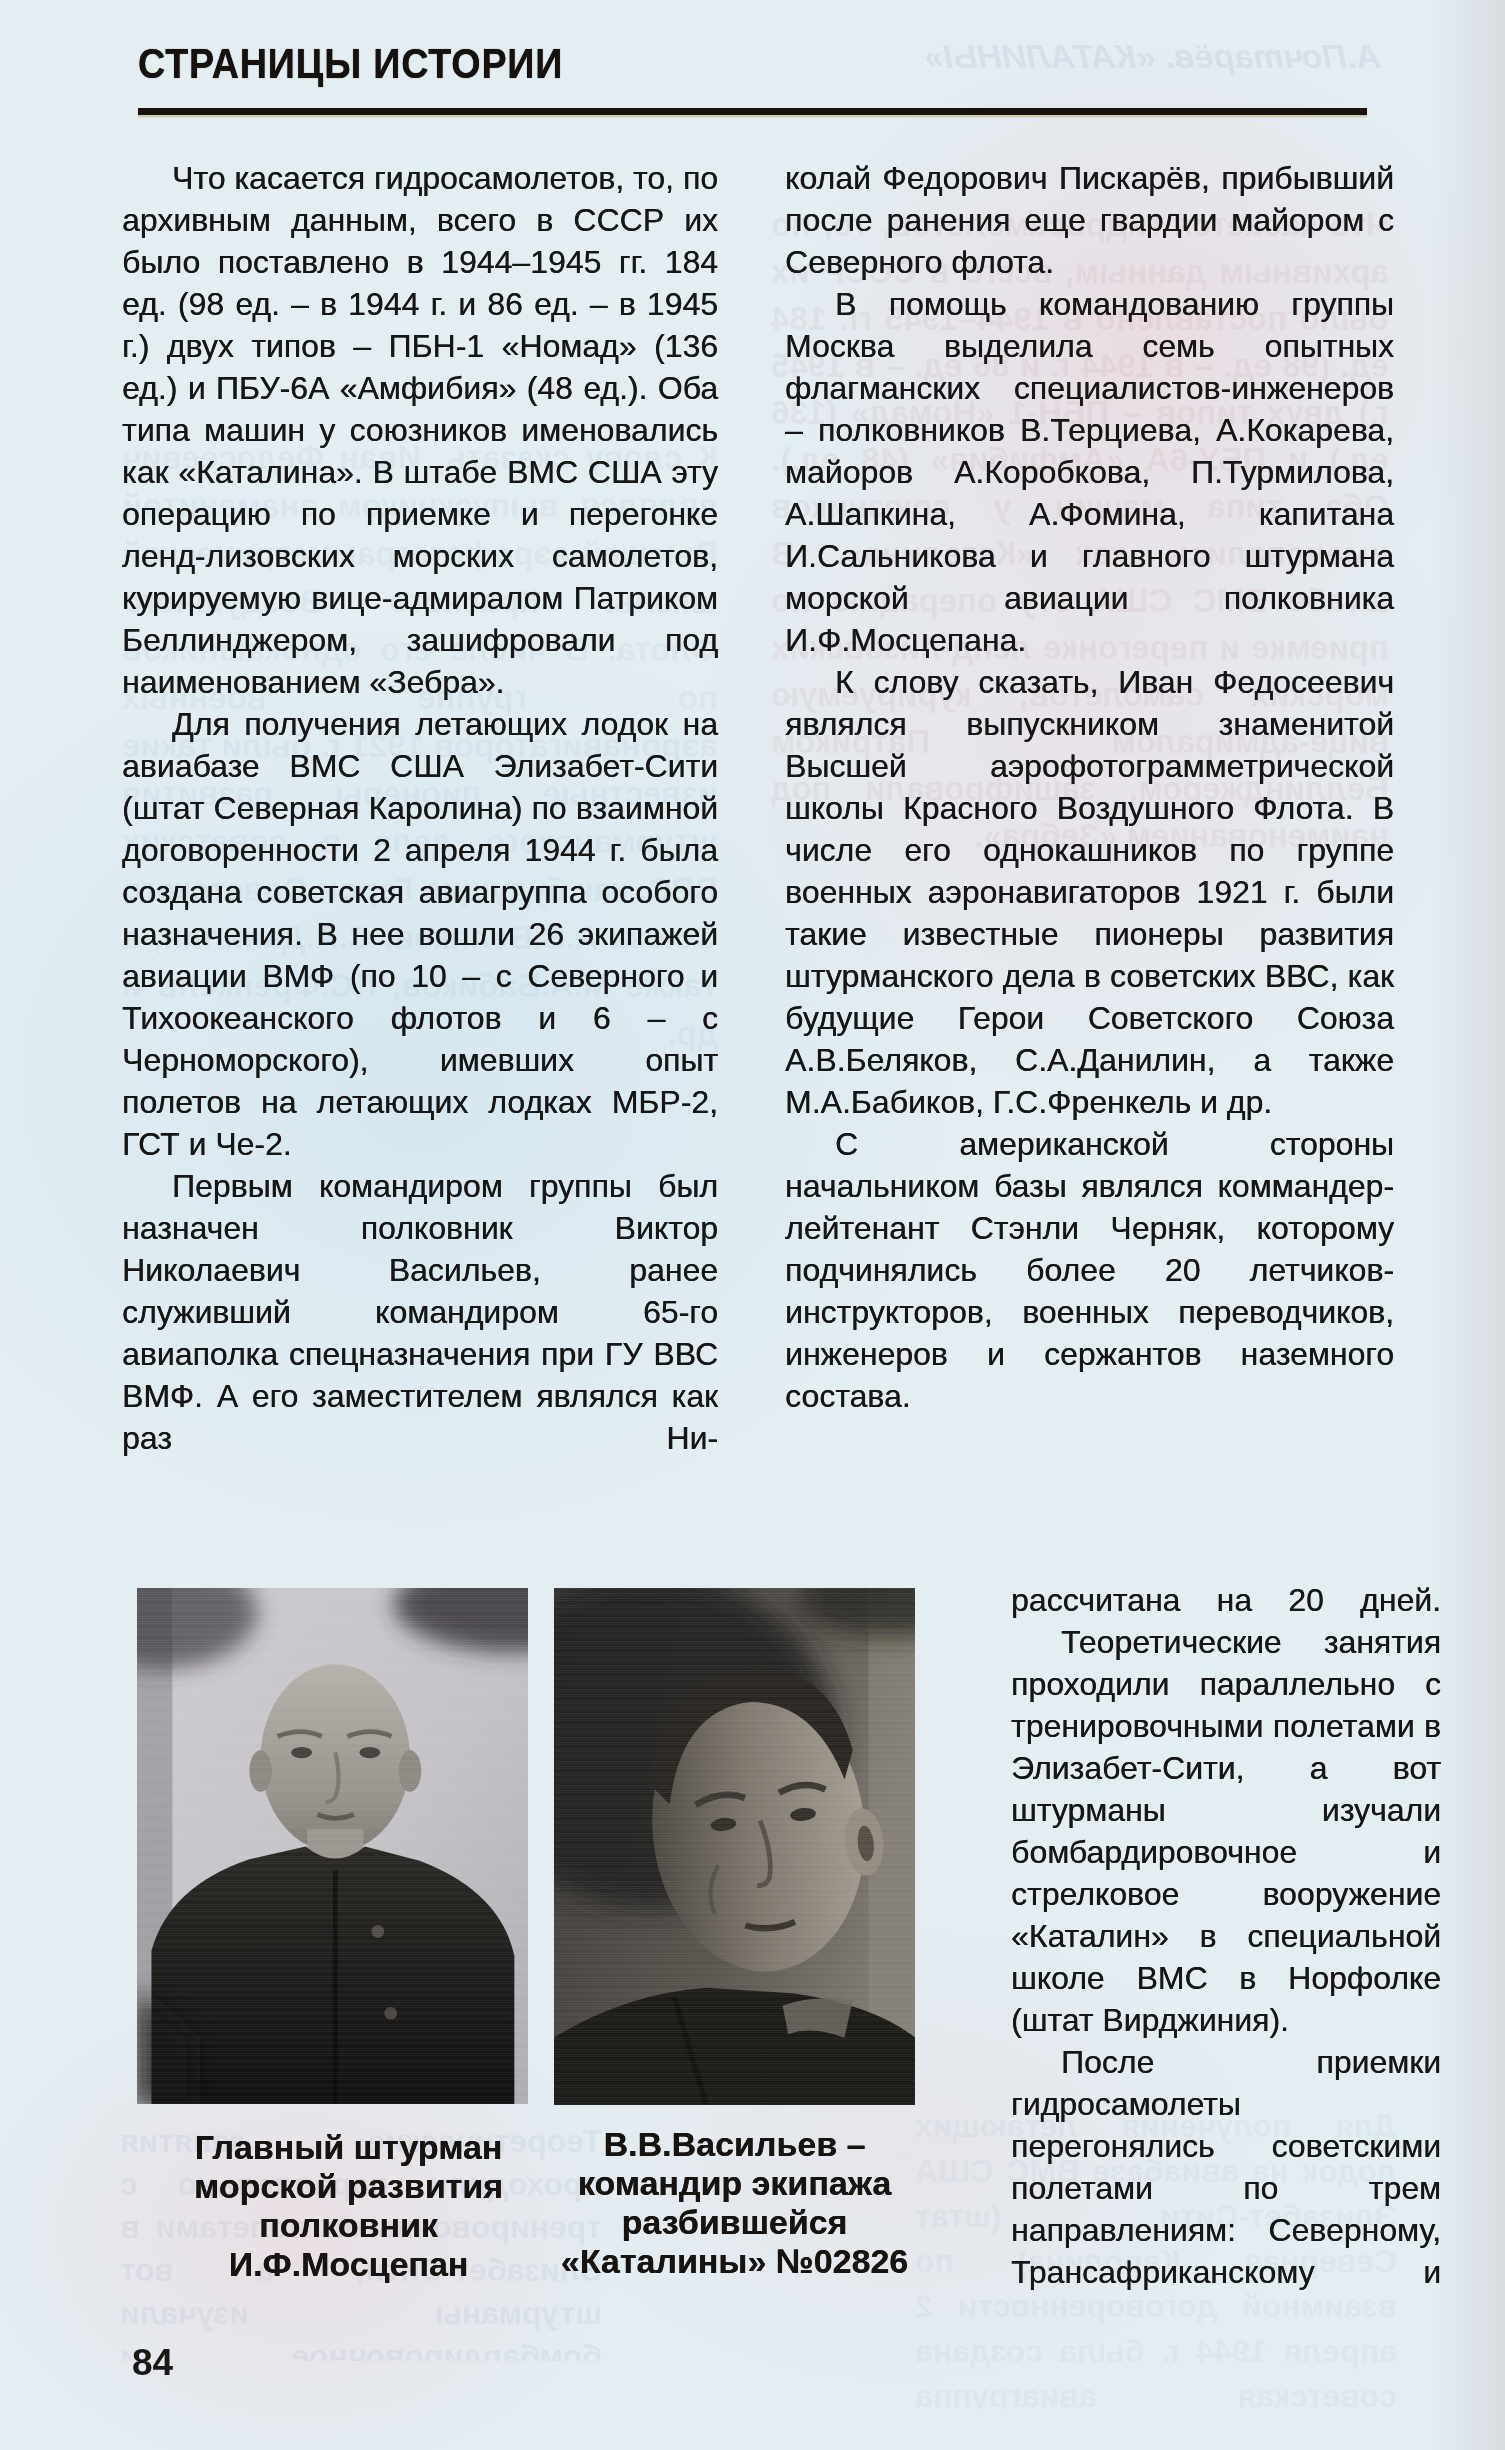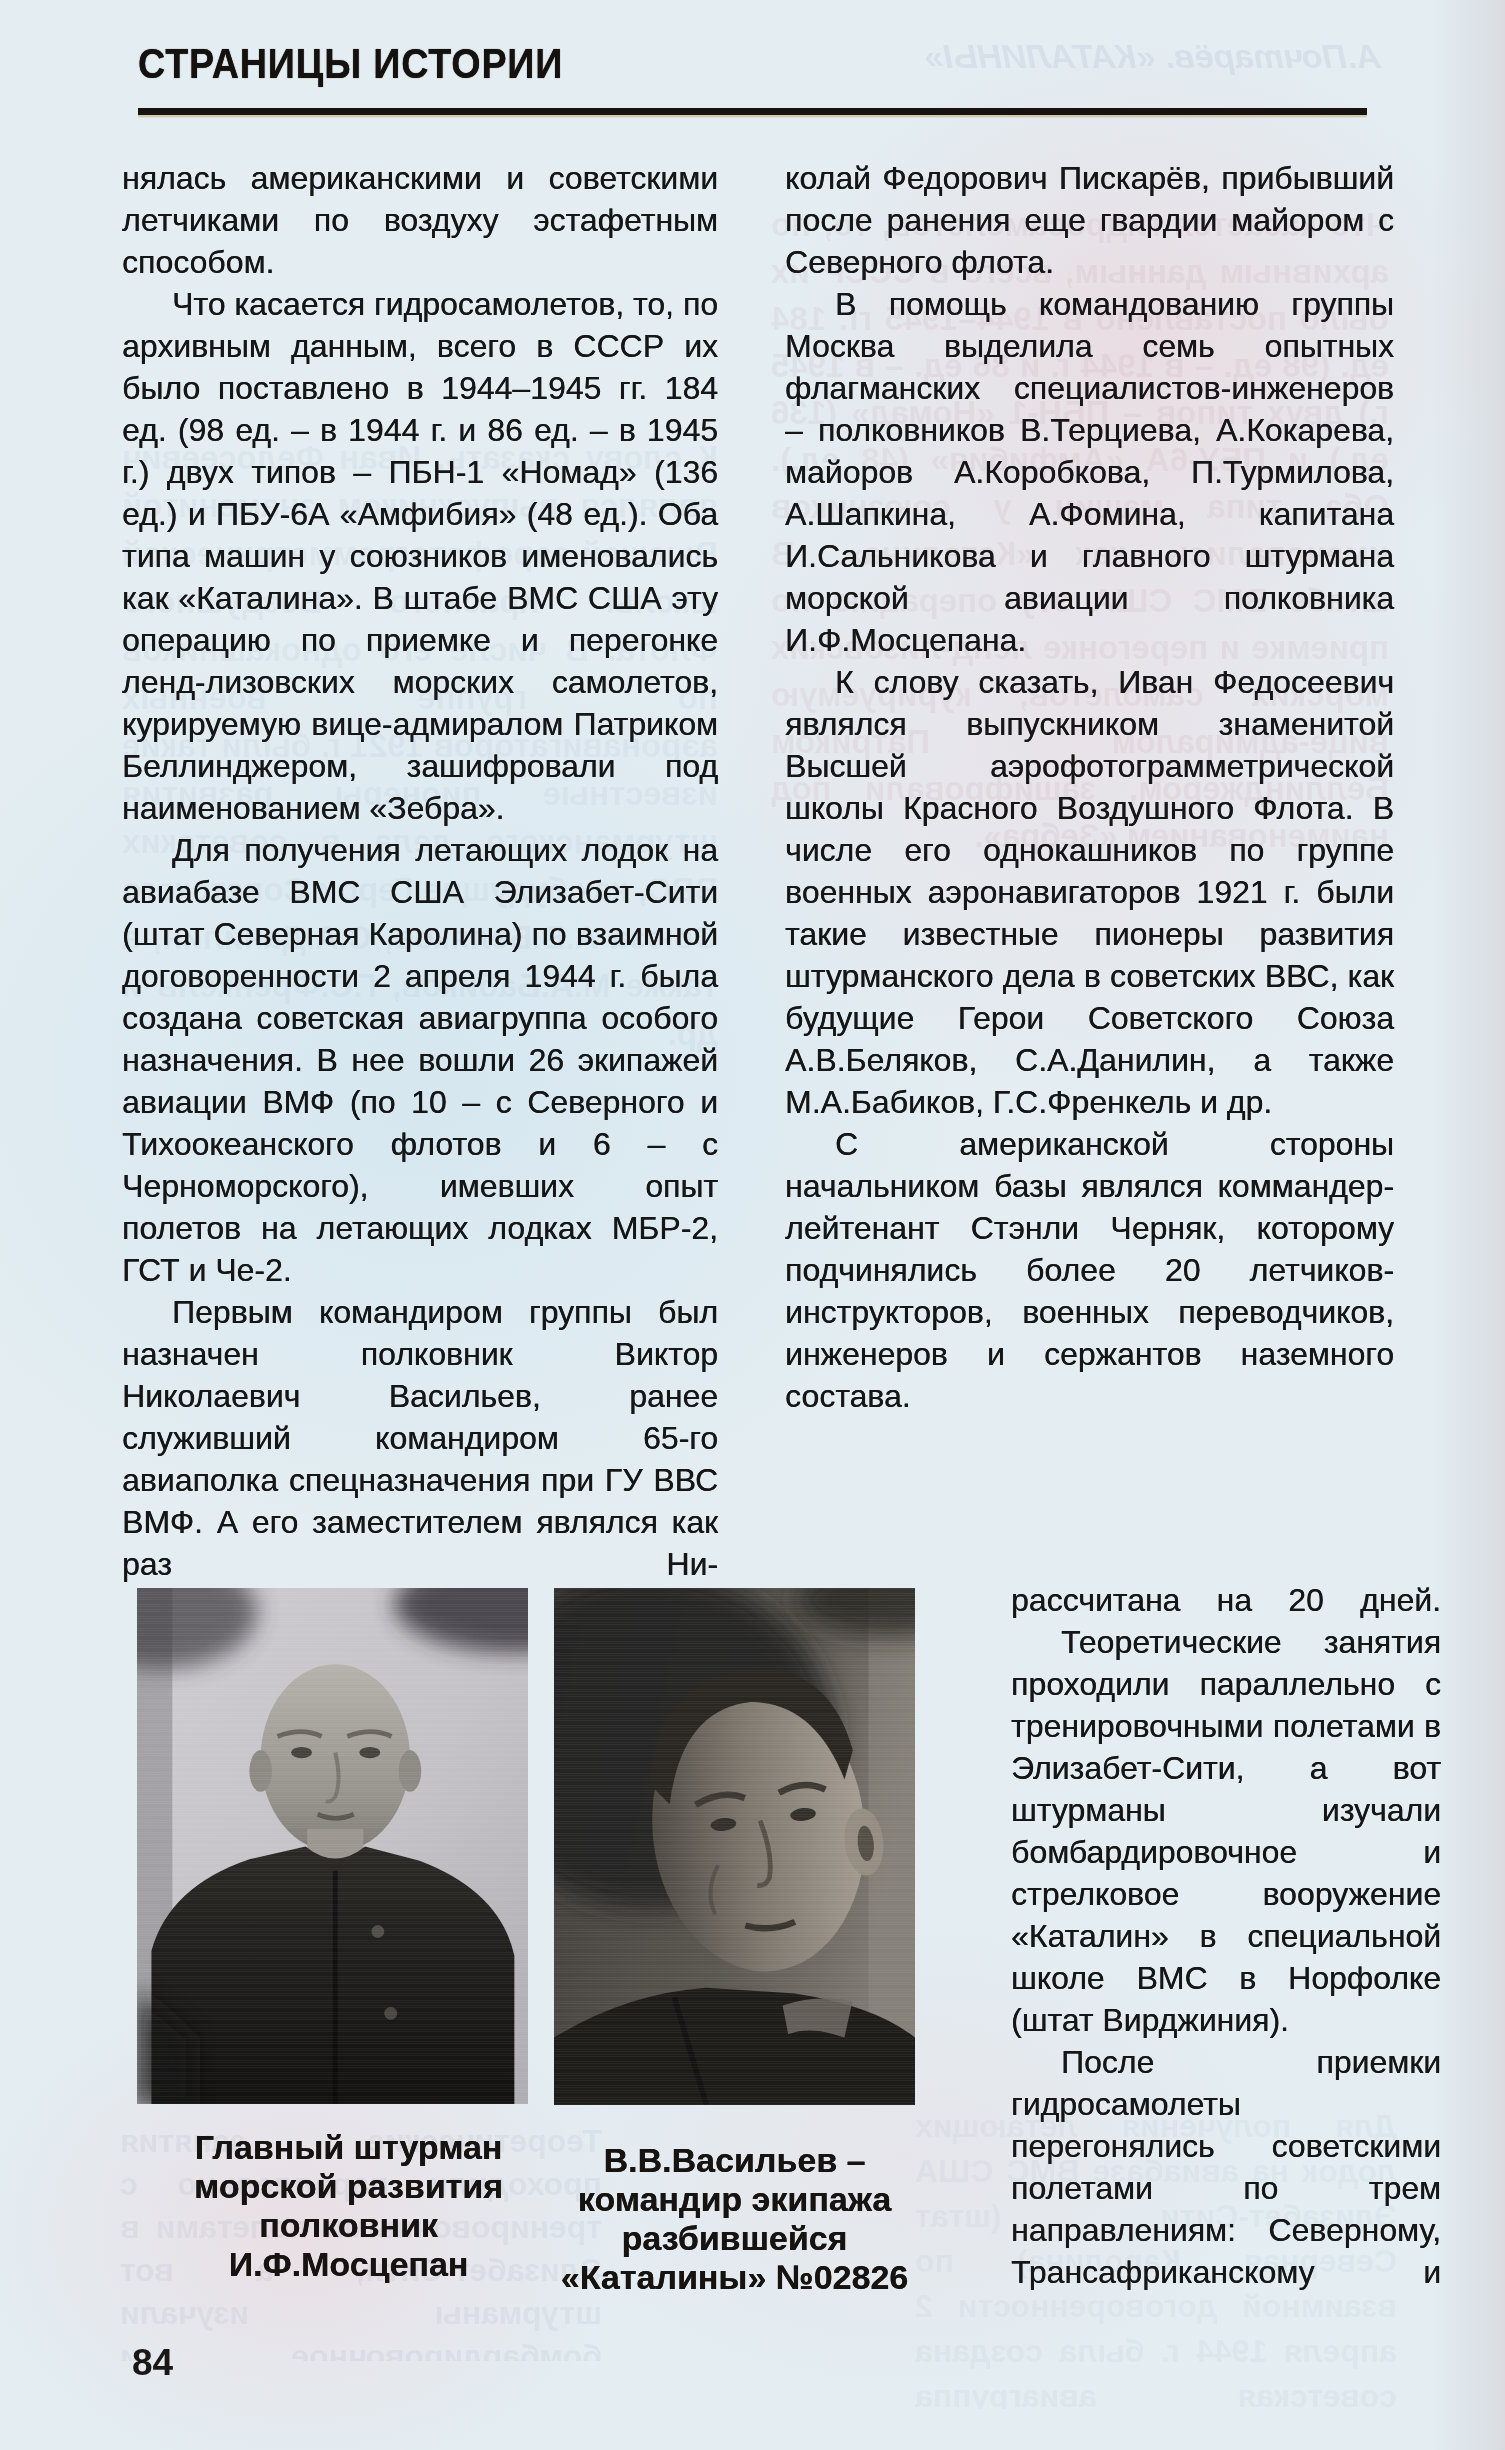--- a/index.html
+++ b/index.html
@@ -49,21 +49,21 @@
   .photo::after{content:"";position:absolute;inset:0;
     background:repeating-linear-gradient(0deg, rgba(255,255,255,.05) 0 0.8px, rgba(0,0,0,0) 0.8px 2.4px);
     pointer-events:none;}
   .photo-left{left:137px;top:1588px;width:391px;height:516px;}
   .photo-right{left:554px;top:1588px;width:361px;height:517px;}
   
   .caption{position:absolute;font-weight:700;
     font-size:34px;line-height:39px;text-align:center;color:#161310;
     text-shadow:0.2px 0 0 currentColor;}
   .caption-left{left:119px;top:2128px;width:459px;}
-  .caption-right{left:552px;top:2125px;width:365px;margin-top:16px;}
+  .caption-right{left:552px;top:2125px;width:365px;}
   
   .page-number{position:absolute;left:132px;top:2342px;
     font-size:37px;font-weight:700;color:#1a1714;}
   
   .ghost{position:absolute;transform:scaleX(-1);pointer-events:none;
     font-weight:700;text-align:justify;overflow:hidden;}
   .ghost-a{left:771px;top:201px;width:618px;height:1164px;
     font-size:33px;line-height:47px;color:#b06a7c;opacity:.085;}
   .ghost-b{left:122px;top:434px;width:596px;height:1084px;
     font-size:33px;line-height:48px;color:#6f87ad;opacity:.065;}
@@ -82,21 +82,20 @@
   <div class="ghost ghost-header" aria-hidden="true">А.Почтарёв. «КАТАЛИНЫ»</div>
   <div class="ghost ghost-a" aria-hidden="true">Что касается гидросамолетов, то, по архивным данным, всего в СССР их было поставлено в 1944–1945 гг. 184 ед. (98 ед. – в 1944 г. и 86 ед. – в 1945 г.) двух типов – ПБН-1 «Номад» (136 ед.) и ПБУ-6А «Амфибия» (48 ед.). Оба типа машин у союзников именовались как «Каталина». В штабе ВМС США эту операцию по приемке и перегонке ленд-лизовских морских самолетов, курируемую вице-адмиралом Патриком Беллинджером, зашифровали под наименованием «Зебра».</div>
   <div class="ghost ghost-b" aria-hidden="true">К слову сказать, Иван Федосеевич являлся выпускником знаменитой Высшей аэрофотограмметрической школы Красного Воздушного Флота. В числе его однокашников по группе военных аэронавигаторов 1921 г. были такие известные пионеры развития штурманского дела в советских ВВС, как будущие Герои Советского Союза А.В.Беляков, С.А.Данилин, а также М.А.Бабиков, Г.С.Френкель и др.</div>
   <div class="ghost ghost-c" aria-hidden="true">Теоретические занятия проходили параллельно с тренировочными полетами в Элизабет-Сити, а вот штурманы изучали бомбардировочное и стрелковое вооружение «Каталин» в специальной школе ВМС в Норфолке (штат Вирджиния).</div>
   <div class="ghost ghost-d" aria-hidden="true">Для получения летающих лодок на авиабазе ВМС США Элизабет-Сити (штат Северная Каролина) по взаимной договоренности 2 апреля 1944 г. была создана советская авиагруппа особого назначения. В нее вошли 26 экипажей авиации ВМФ (по 10 – с Северного и Тихоокеанского флотов и 6 – с Черноморского), имевших опыт полетов на летающих лодках МБР-2, ГСТ и Че-2.</div>
 
   <div class="section-header">СТРАНИЦЫ ИСТОРИИ</div>
   <div class="header-rule"></div>
 
   <div class="col col-left">
-    <p class="para">нялась американскими и советскими летчиками по воздуху эстафетным способом.</p>
     <p class="para indent">Что касается гидросамолетов, то, по архивным данным, всего в СССР их было поставлено в 1944–1945 гг. 184 ед. (98 ед. – в 1944 г. и 86 ед. – в 1945 г.) двух типов – ПБН-1 «Номад» (136 ед.) и ПБУ-6А «Амфибия» (48 ед.). Оба типа машин у союзников именовались как «Каталина». В штабе ВМС США эту операцию по приемке и перегонке ленд-лизовских морских самолетов, курируемую вице-адмиралом Патриком Беллинджером, зашифровали под наименованием «Зебра».</p>
     <p class="para indent">Для получения летающих лодок на авиабазе ВМС США Элизабет-Сити (штат Северная Каролина) по взаимной договоренности 2 апреля 1944 г. была создана советская авиагруппа особого назначения. В нее вошли 26 экипажей авиации ВМФ (по 10 – с Северного и Тихоокеанского флотов и 6 – с Черноморского), имевших опыт полетов на летающих лодках МБР-2, ГСТ и Че-2.</p>
     <p class="para indent stretch-last">Первым командиром группы был назначен полковник Виктор Николаевич Васильев, ранее служивший командиром 65-го авиаполка спецназначения при ГУ ВВС ВМФ. А его заместителем являлся как раз Ни-</p>
   </div>
 
   <div class="col col-right">
     <p class="para">колай Федорович Пискарёв, прибывший после ранения еще гвардии майором с Северного флота.</p>
     <p class="para indent">В помощь командованию группы Москва выделила семь опытных флагманских специалистов-инженеров – полковников В.Терциева, А.Кокарева, майоров А.Коробкова, П.Турмилова, А.Шапкина, А.Фомина, капитана И.Сальникова и главного штурмана морской авиации полковника И.Ф.Мосцепана.</p>
     <p class="para indent">К слову сказать, Иван Федосеевич являлся выпускником знаменитой Высшей аэрофотограмметрической школы Красного Воздушного Флота. В числе его однокашников по группе военных аэронавигаторов 1921 г. были такие известные пионеры развития штурманского дела в советских ВВС, как будущие Герои Советского Союза А.В.Беляков, С.А.Данилин, а также М.А.Бабиков, Г.С.Френкель и др.</p>
     <p class="para indent">С американской стороны начальником базы являлся коммандер-лейтенант Стэнли Черняк, которому подчинялись более 20 летчиков-инструкторов, военных переводчиков, инженеров и сержантов наземного состава.</p>

